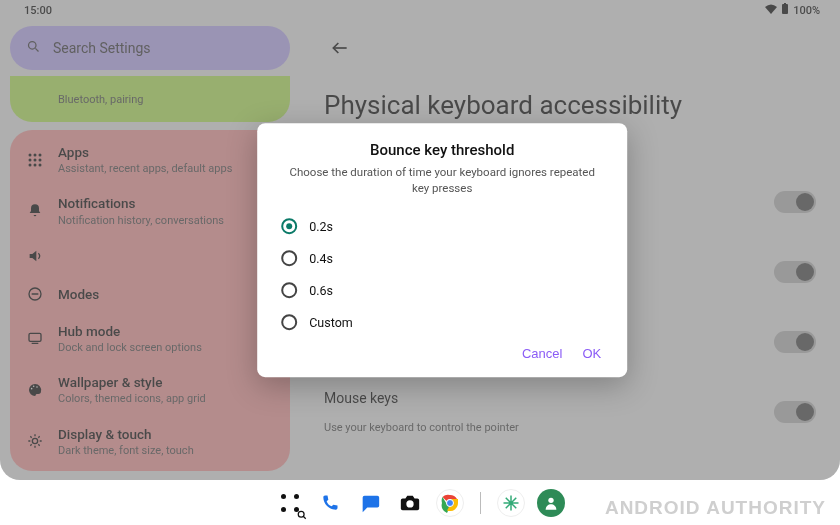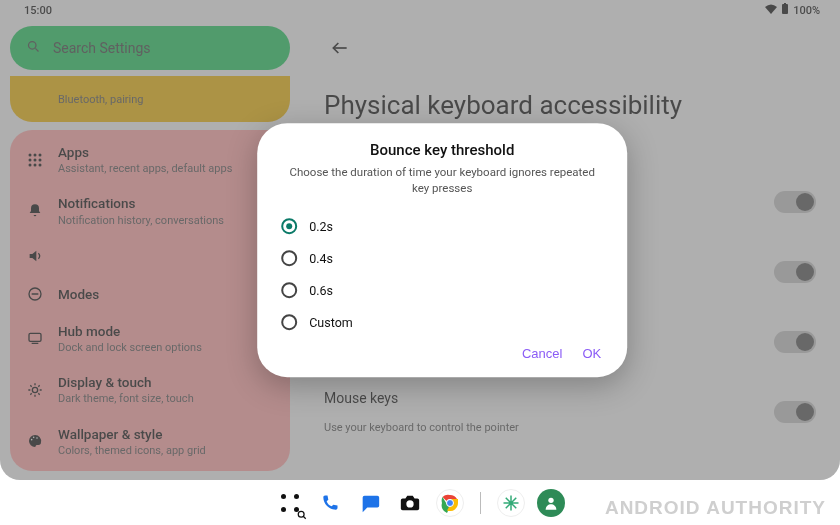--- a/index.html
+++ b/index.html
@@ -11,24 +11,24 @@
 
   .statusbar { position: absolute; top: 0; left: 4px; right: 0; height: 20px;
     display: flex; align-items: center; justify-content: space-between;
     padding: 0 20px; font-size: 11px; color: #111; font-weight: 500; }
   .status-right { display: flex; align-items: center; gap: 4px; }
 
   .content { position: absolute; top: 20px; left: 0; right: 0; bottom: 0; display: flex; }
 
   
   .left-pane { width: 300px; height: 100%; padding: 6px 10px 10px 10px; overflow: hidden; }
-  .searchbar { height: 44px; background: #22c55e; border-radius: 22px;
+  .searchbar { height: 44px; background: #c4b5fd; border-radius: 22px;
     display: flex; align-items: center; padding: 0 16px; gap: 12px; color: #444; font-size: 14px; margin-bottom: 6px; }
   .settings-card { background: #fca5a5; border-radius: 22px; padding: 4px 0; margin-bottom: 8px; }
-  .settings-frag { background: #eab308; border-radius: 0 0 22px 22px; padding: 4px 0; margin-bottom: 8px; }
+  .settings-frag { background: #bef264; border-radius: 0 0 22px 22px; padding: 4px 0; margin-bottom: 8px; }
   .settings-item { display: flex; align-items: center; gap: 14px; padding: 10px 16px; }
   .settings-item .icon { width: 18px; height: 18px; display:flex; align-items:center; justify-content:center; color:#111; flex:0 0 18px; }
   .settings-item .txt { line-height: 1.2; }
   .settings-item .title { font-size: 13.5px; font-weight: 500; color:#111; }
   .settings-item .sub   { font-size: 11px; color: #555; margin-top:2px; }
 
   
   .right-pane { flex: 1; height: 100%; background:#f2f2f2; padding: 10px 24px 0 24px; position:relative; }
   .back-row { height: 40px; display:flex; align-items:center; }
   .back-btn { font-size: 18px; color:#111; cursor:pointer; padding:6px; }
@@ -37,21 +37,21 @@
 
   .pref-row { display:flex; align-items:center; justify-content:space-between; padding: 12px 0 14px 0; }
   .pref-text .ptitle { font-size: 14px; color:#111; }
   .pref-text .psub   { font-size: 11px; color:#555; margin-top:15px; }
   .toggle { width: 42px; height: 22px; border-radius: 11px; background:#c0c0c0; position:relative; flex:0 0 42px; }
   .toggle::after { content:""; position:absolute; top:2px; right:2px; width:18px; height:18px; border-radius:50%; background:#555; }
 
   
   .dialog-backdrop { position:absolute; inset:0; background: rgba(120,120,120,0.55); }
   .dialog { position:absolute; left: 50%; top: 50%; transform: translate(-44%, -46%);
-    width: 370px; background:#fff; border-radius: 30px; padding: 18px 22px 10px 22px; box-shadow: 0 8px 30px rgba(0,0,0,0.25); }
+    width: 370px; background:#fff; border-radius: 8px; padding: 18px 22px 10px 22px; box-shadow: 0 8px 30px rgba(0,0,0,0.25); }
   .dialog h3 { font-size: 15px; font-weight: 500; color:#111; text-align:center; }
   .dialog .desc { font-size: 11.5px; color:#555; text-align:center; margin: 6px 8px 14px 8px; line-height:1.35; }
   .radio-row { display:flex; align-items:center; gap:12px; padding:8px 2px; font-size:12.5px; color:#111; cursor:pointer; }
   .radio { width:16px; height:16px; border:2px solid #444; border-radius:50%; position:relative; flex:0 0 16px; }
   .radio.checked { border-color:#0b7a68; }
   .radio.checked::after { content:""; position:absolute; inset:3px; background:#0b7a68; border-radius:50%; }
   .dialog-actions { display:flex; justify-content:flex-end; gap:20px; padding: 8px 4px 6px 0; }
   .dialog-actions button { background:none; border:none; color:#8b5cf6; font-size:13px; font-weight:500; cursor:pointer; }
 
   
@@ -169,53 +169,53 @@
                 <line x1="7" y1="20" x2="17" y2="20"></line>
               </svg>
           </span>
           <div class="txt">
               <div class="title">Hub mode</div>
               <div class="sub">Dock and lock screen options</div>
             </div>
         </div>
         <div class="settings-item">
           <span class="icon">
+            <svg width="16" height="16" viewBox="0 0 24 24" fill="#111">
+                <path d="M12 3a9 9 0 1 0 0 18c1 0 1-1 1-1 0-1 1-2 2-2h2a4 4 0 0 0 4-4 9 9 0 0 0-9-11z"></path>
+                <circle cx="7" cy="10" r="1.2" fill="#f2f2f2"></circle>
+                <circle cx="10" cy="6.5" r="1.2" fill="#f2f2f2"></circle>
+                <circle cx="15" cy="7.5" r="1.2" fill="#f2f2f2"></circle>
+              </svg>
+          </span>
+          <div class="txt">
+              <div class="title">Wallpaper &amp; style</div>
+              <div class="sub">Colors, themed icons, app grid</div>
+            </div>
+        </div>
+        <div class="settings-item">
+          <span class="icon">
             <svg width="16" height="16" viewBox="0 0 24 24" fill="none" stroke="#111" stroke-width="2">
                 <circle cx="12" cy="12" r="4"></circle>
                 <g>
                   <line x1="12" y1="2" x2="12" y2="5"></line>
                   <line x1="12" y1="19" x2="12" y2="22"></line>
                   <line x1="2" y1="12" x2="5" y2="12"></line>
                   <line x1="19" y1="12" x2="22" y2="12"></line>
                   <line x1="5" y1="5" x2="7" y2="7"></line>
                   <line x1="17" y1="17" x2="19" y2="19"></line>
                   <line x1="5" y1="19" x2="7" y2="17"></line>
                   <line x1="17" y1="7" x2="19" y2="5"></line>
                 </g>
               </svg>
           </span>
           <div class="txt">
               <div class="title">Display &amp; touch</div>
               <div class="sub">Dark theme, font size, touch</div>
             </div>
         </div>
-        <div class="settings-item">
-          <span class="icon">
-            <svg width="16" height="16" viewBox="0 0 24 24" fill="#111">
-                <path d="M12 3a9 9 0 1 0 0 18c1 0 1-1 1-1 0-1 1-2 2-2h2a4 4 0 0 0 4-4 9 9 0 0 0-9-11z"></path>
-                <circle cx="7" cy="10" r="1.2" fill="#f2f2f2"></circle>
-                <circle cx="10" cy="6.5" r="1.2" fill="#f2f2f2"></circle>
-                <circle cx="15" cy="7.5" r="1.2" fill="#f2f2f2"></circle>
-              </svg>
-          </span>
-          <div class="txt">
-              <div class="title">Wallpaper &amp; style</div>
-              <div class="sub">Colors, themed icons, app grid</div>
-            </div>
-        </div>
       </div>
     </div>
 
     <div class="right-pane">
       <div class="back-row">
         <span class="back-btn">
           <svg width="20" height="20" viewBox="0 0 24 24" fill="none" stroke="#111" stroke-width="2">
               <line x1="20" y1="12" x2="4" y2="12"></line>
               <polyline points="10 6 4 12 10 18"></polyline>
             </svg>

